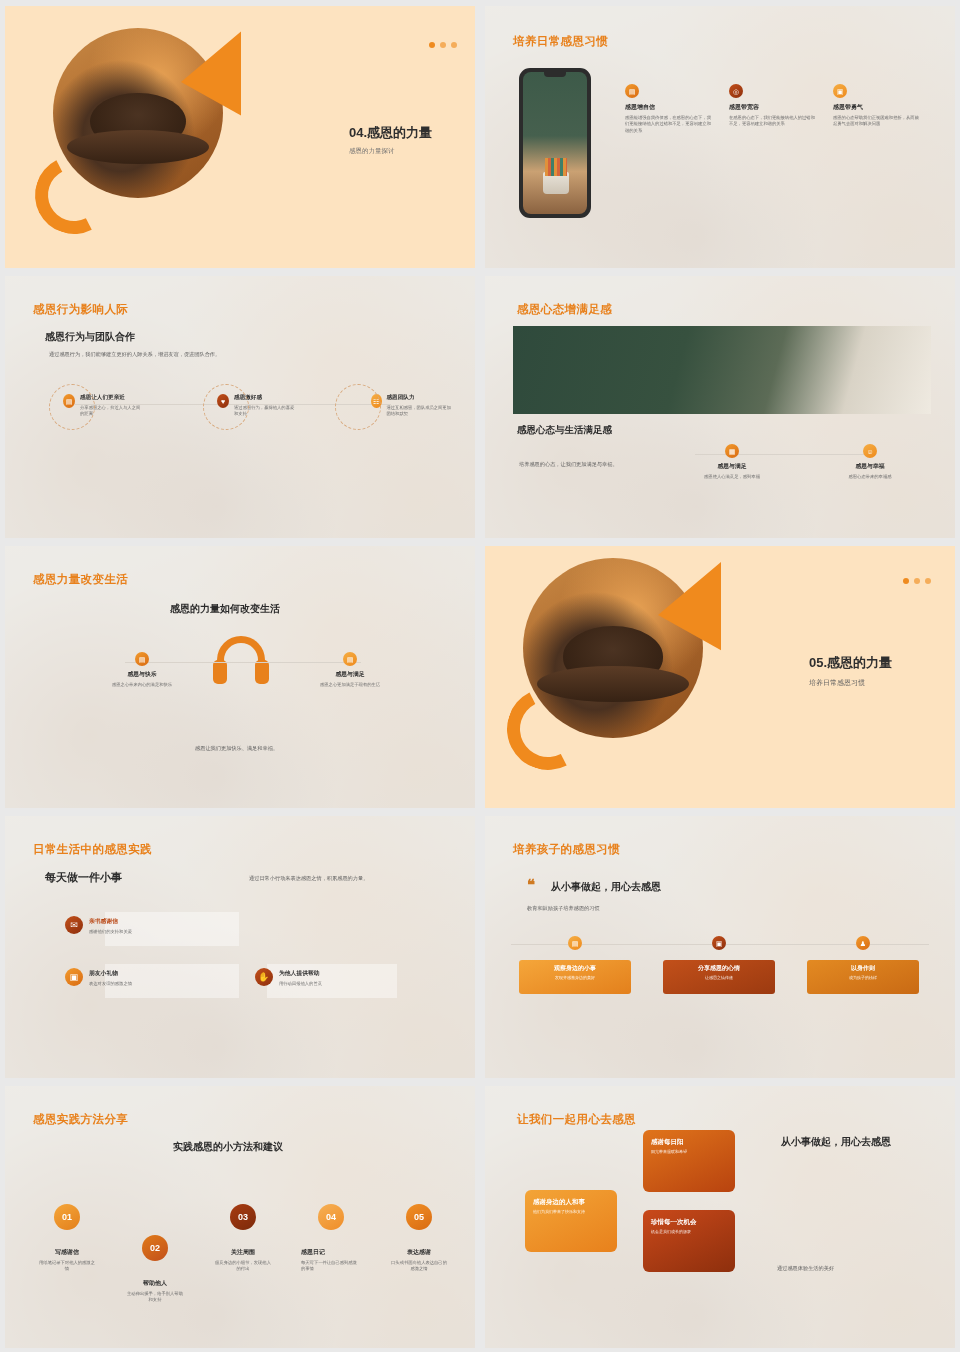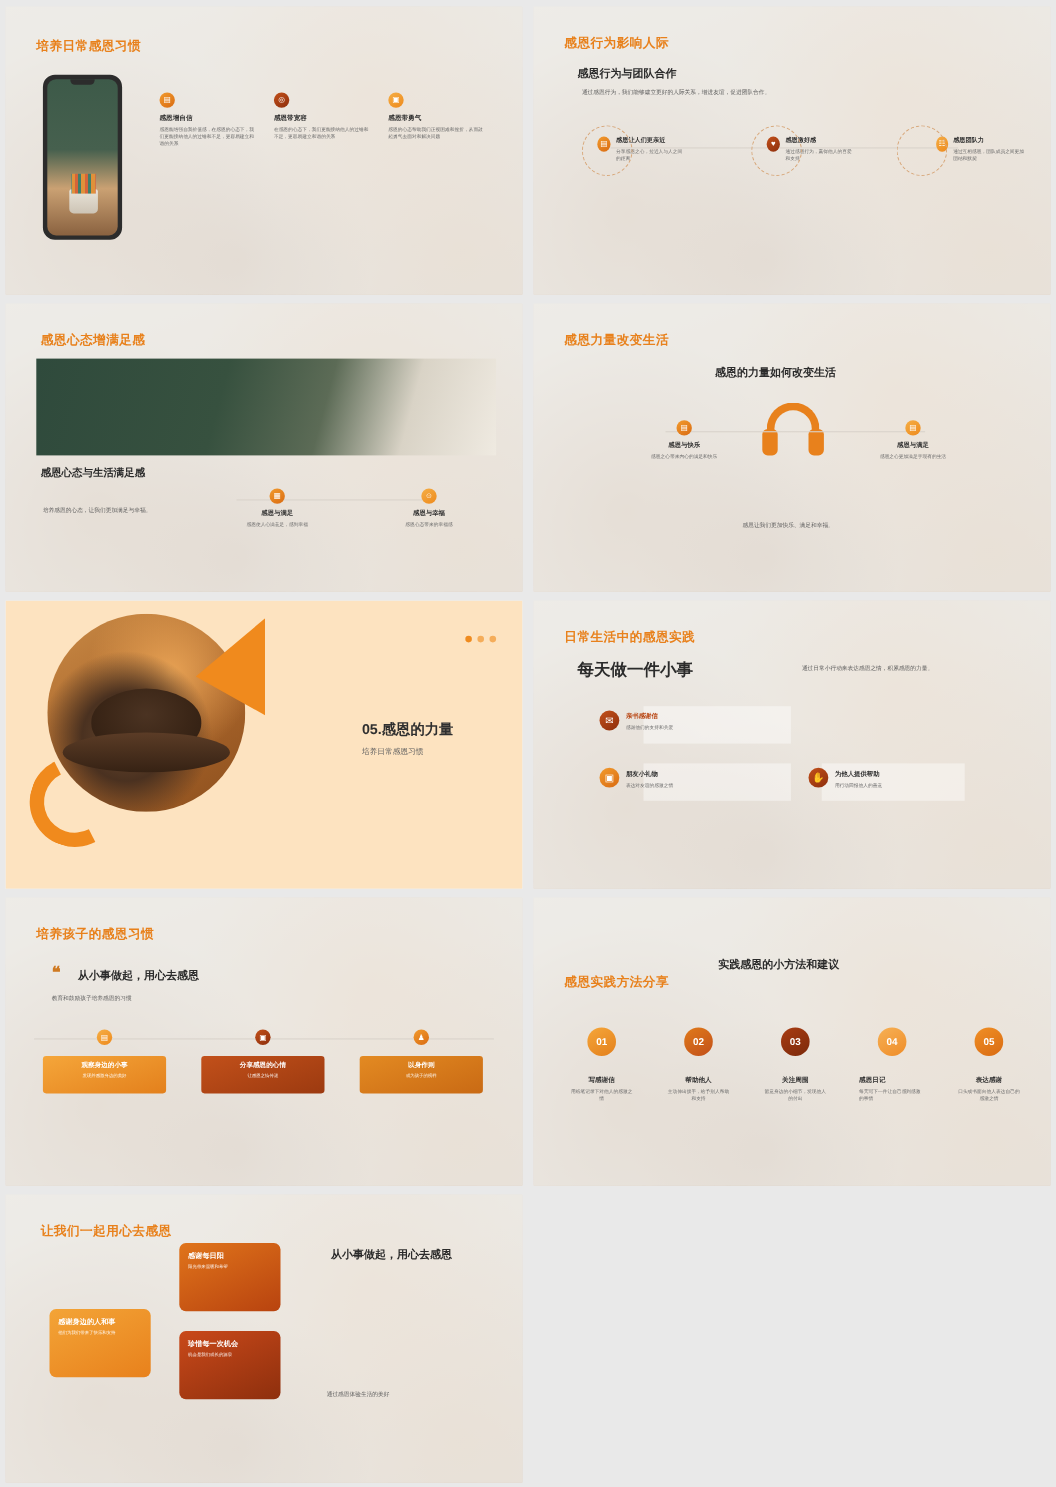--- a/index.html
+++ b/index.html
@@ -108,20 +108,40 @@
     color:#fff; font-size: 9px; font-weight:bold;
   }
   .hr-line { position:absolute; height:1px; background:#d9d3cb; }
   .quote { color:#cf7a22; font-size: 15px; font-weight: bold; line-height: 1; font-family:"Liberation Serif", serif;}
 </style>
 </head>
 <body>
 
 <div class="deck">
 
+  <div class="slide">
+    <div class="bg peach"></div>
+    <div class="content">
+      <div class="circ-photo" style="left:48px; top:22px; width:170px; height:170px;">
+        <div class="hat"></div>
+        <div class="brim"></div>
+      </div>
+      <div class="wedge" style="left:116px; top:16px; width:120px; height:120px;"></div>
+      <div class="arc" style="left:30px; top:150px; width:78px; height:78px; transform:rotate(18deg);"></div>
+      <div class="dots" style="left:424px; top:36px;">
+        <i class="on"></i>
+          <i></i>
+          <i></i>
+      </div>
+      <div style="position:absolute; left:344px; top:118px;">
+        <div style="color:#2f2f2f; font-size:13px; font-weight:bold;">04.感恩的力量</div>
+        <div style="color:#6f6f6f; font-size:6.5px; margin-top:5px;">感恩的力量探讨</div>
+      </div>
+    </div>
+  </div>
 
   <div class="slide">
     <div class="bg veil"></div>
     <div class="content">
       <div class="sec-title" style="position:absolute; left:28px; top:28px;">培养日常感恩习惯</div>
 
       <div style="position:absolute; left:34px; top:62px; width:72px; height:150px; border:2.5px solid #2c2c2c; border-radius:11px; overflow:hidden; background:#2c2c2c;">
         <div style="position:absolute; inset:2px; border-radius:8px; background:linear-gradient(180deg,#3d5a49 0%,#46604e 45%,#caa173 70%,#8a6240 100%);"></div>
         <div style="position:absolute; left:50%; transform:translateX(-50%); top:2px; width:22px; height:5px; background:#2c2c2c; border-radius:0 0 4px 4px;"></div>
         <div style="position:absolute; left:22px; bottom:22px; width:26px; height:22px; background:linear-gradient(180deg,#e9e4da,#cdc4b5); border-radius:2px 2px 4px 4px;"></div>
@@ -262,21 +282,21 @@
         <div style="color:#2f2f2f; font-size:13px; font-weight:bold;">05.感恩的力量</div>
         <div style="color:#5f5f5f; font-size:7px; margin-top:6px;">培养日常感恩习惯</div>
       </div>
     </div>
   </div>
 
   <div class="slide">
     <div class="bg veil"></div>
     <div class="content">
       <div class="sec-title" style="position:absolute; left:28px; top:26px;">日常生活中的感恩实践</div>
-      <div class="hdg" style="position:absolute; left:40px; top:54px; font-size:15px;">每天做一件小事</div>
+      <div class="hdg" style="position:absolute; left:40px; top:54px; font-size:11px;">每天做一件小事</div>
       <div class="body-txt" style="position:absolute; left:244px; top:58px; width:160px;">通过日常小行动来表达感恩之情，积累感恩的力量。</div>
 
       <div style="position:absolute; left:100px; top:96px; width:134px; height:34px; background:rgba(255,255,255,0.42);"></div>
       <div style="position:absolute; left:60px; top:100px; display:flex; gap:6px;">
         <div class="chip dark lg">✉</div>
         <div style="padding-top:1px;">
           <div style="font-size:5.8px; font-weight:bold; color:#b8430f;">亲书感谢信</div>
           <div class="tiny" style="margin-top:3px;">感谢他们的支持和关爱</div>
         </div>
       </div>
@@ -333,30 +353,30 @@
             <div class="s">成为孩子的榜样</div>
           </div>
         </div>
       </div>
     </div>
   </div>
 
   <div class="slide">
     <div class="bg veil"></div>
     <div class="content">
-      <div class="sec-title" style="position:absolute; left:28px; top:26px;margin-top:43px;">感恩实践方法分享</div>
+      <div class="sec-title" style="position:absolute; left:28px; top:26px;">感恩实践方法分享</div>
       <div class="hdg" style="position:absolute; left:168px; top:54px; font-size:10px;">实践感恩的小方法和建议</div>
 
       <div style="position:absolute; left:32px; top:118px; display:flex; gap:28px;">
         <div style="width:60px; text-align:center;">
           <div class="numcircle" style="margin:0 auto; background:linear-gradient(150deg,#f5a63a,#e3801c);">01</div>
           <div style="font-size:6px; font-weight:bold; color:#2f2f2f; margin-top:18px;">写感谢信</div>
           <div class="tiny" style="margin-top:3px;">用纸笔记录下对他人的感激之情</div>
         </div>
-        <div style="width:60px; text-align:center;">
+        <div style="width:60px; text-align:center;margin-top:31px;">
           <div class="numcircle" style="margin:0 auto; background:linear-gradient(150deg,#e07a1a,#c2501a);">02</div>
           <div style="font-size:6px; font-weight:bold; color:#2f2f2f; margin-top:18px;">帮助他人</div>
           <div class="tiny" style="margin-top:3px;">主动伸出援手，给予别人帮助和支持</div>
         </div>
         <div style="width:60px; text-align:center;">
           <div class="numcircle" style="margin:0 auto; background:linear-gradient(150deg,#a83c12,#7c2a0b);">03</div>
           <div style="font-size:6px; font-weight:bold; color:#2f2f2f; margin-top:18px;">关注周围</div>
           <div class="tiny" style="margin-top:3px;">留意身边的小细节，发现他人的付出</div>
         </div>
         <div style="width:60px; text-align:left;">

